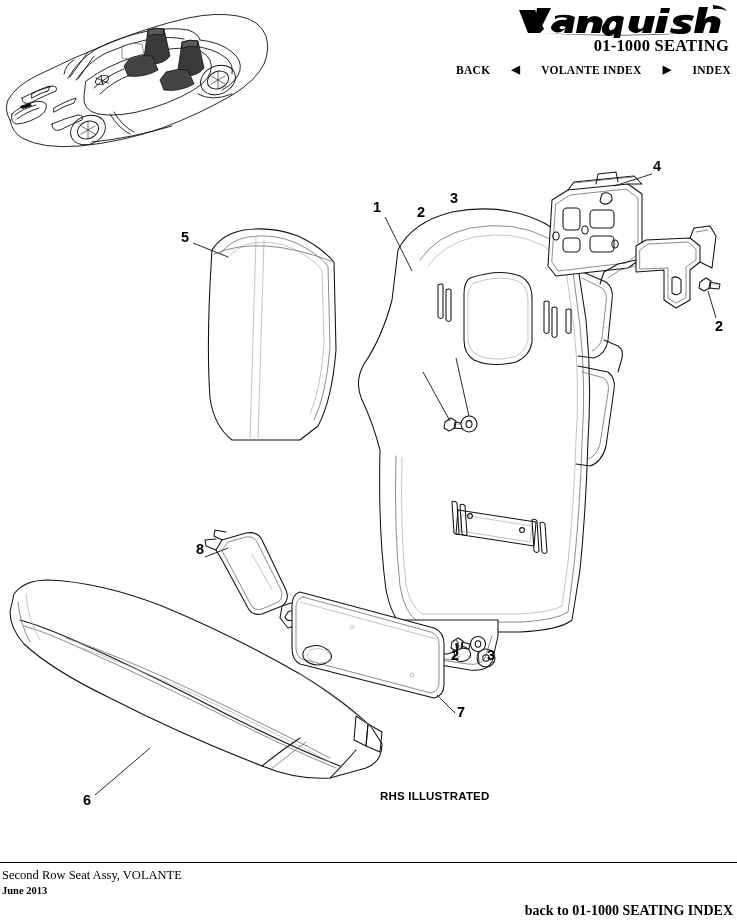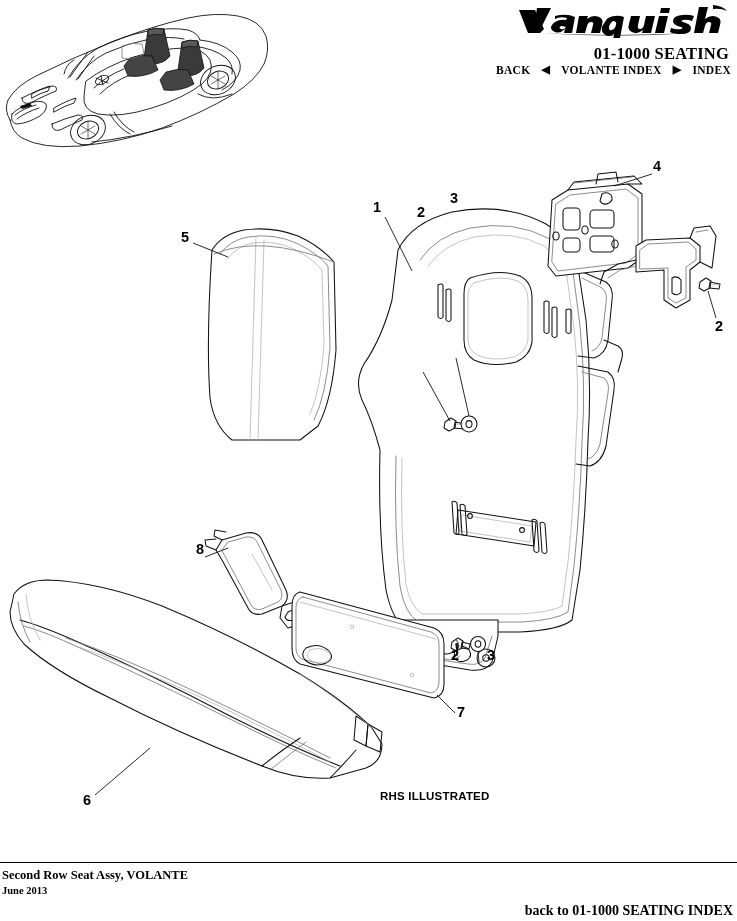--- a/index.html
+++ b/index.html
@@ -33,29 +33,28 @@
   #page-title {
     position: absolute;
     top: 36px;
     right: 8px;
     width: 400px;
     text-align: right;
     font-family: "Liberation Serif", serif;
     font-weight: bold;
     font-size: 16.5px;
     letter-spacing: 0.2px;
-    margin-top: 8px;
   }
   #nav-row {
     position: absolute;
     top: 64px;
     right: 6px;
     display: flex;
     align-items: center;
-    gap: 11px;
+    gap: 21px;
     font-family: "Liberation Serif", serif;
     font-weight: bold;
     font-size: 11.5px;
     letter-spacing: 0.3px;
   }
   #nav-row .navlink {
     cursor: pointer;
     white-space: nowrap;
   }
   #nav-row .arrow {
@@ -115,21 +114,21 @@
     left: 2px;
     top: 868px;
     font-family: "Liberation Serif", serif;
     line-height: 1.25;
   }
   #footer-left .doc-code {
     font-weight: bold;
     font-size: 12.5px;
   }
   #footer-left .doc-desc {
-    font-weight: bold;
+    font-weight: normal;
     font-size: 12.5px;
   }
   #footer-left .doc-date {
     font-weight: bold;
     font-size: 10.5px;
   }
   #footer-right {
     position: absolute;
     right: 4px;
     top: 903px;

